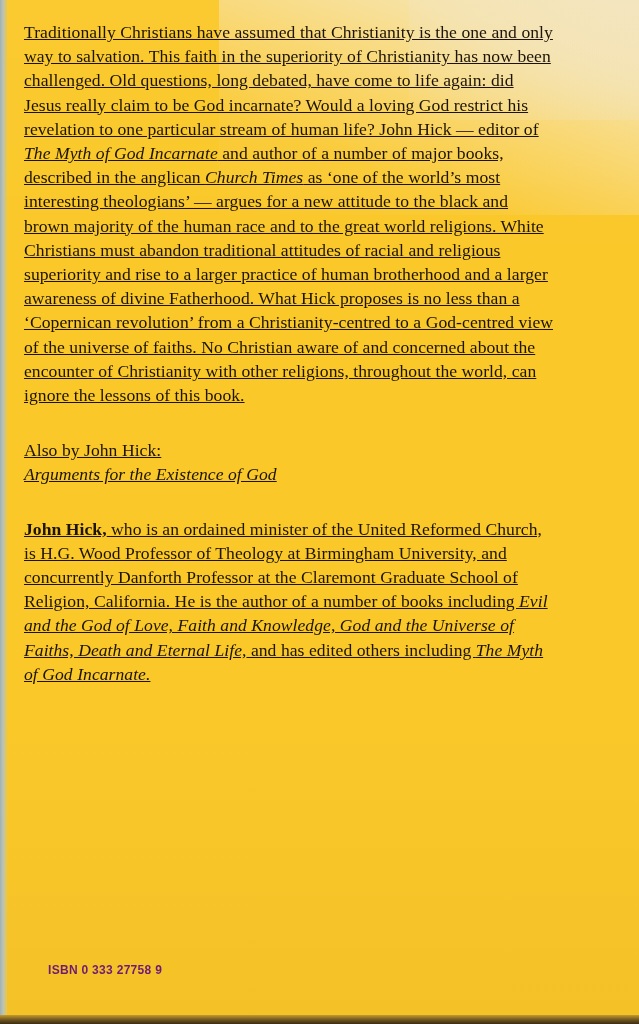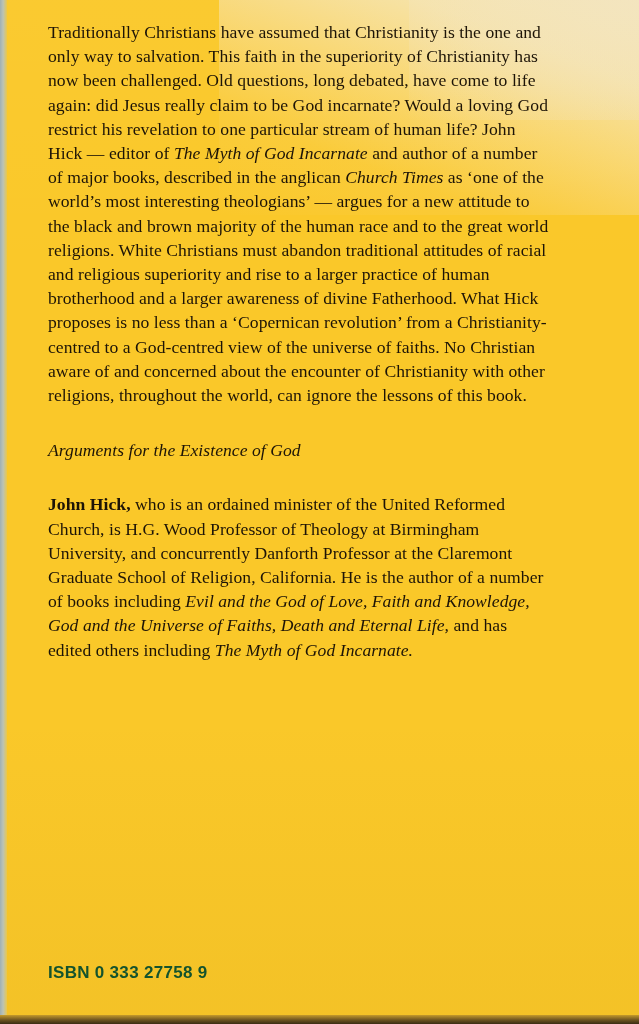--- a/index.html
+++ b/index.html
@@ -82,21 +82,22 @@
         rgba(255,255,255,0.035) 0%,
         rgba(255,255,255,0.00) 26%,
         rgba(0,0,0,0.00) 70%,
         rgba(120,80,0,0.05) 100%);
     z-index: 2;
   }
 
   .content {
     position: relative;
     z-index: 3;
-    padding: 20px 86px 0 48px;
+    padding: 20px 86px 0 24px;
+    text-decoration: underline;
   }
 
   p {
     margin: 0;
     font-size: 17.6px;
     line-height: 24.2px;
     letter-spacing: 0.05px;
   }
 
   .blurb {
@@ -120,41 +121,42 @@
     text-align: right;
   }
 
   .isbn {
     position: absolute;
     left: 48px;
     top: 963px;
     z-index: 3;
     font-family: "Liberation Sans", "DejaVu Sans", sans-serif;
     font-weight: bold;
-    font-size: 17px;
+    font-size: 12px;
     letter-spacing: 0.3px;
-    color: #14532d;
+    color: #701a75;
   }
 </style>
 </head>
 <body>
 
 <div class="page">
 
   <div class="light-wash"></div>
   <div class="light-wash-2"></div>
   <div class="paper-tone"></div>
   <div class="scan-edge-left"></div>
   <div class="scan-edge-bottom"></div>
 
   <div class="content">
 
     <p class="blurb"><span>Traditionally Christians have assumed that Christianity is the one and only way to salvation. This faith in the superiority of Christianity has now been challenged. Old questions, long debated, have come to life again: did Jesus really claim to be God incarnate? Would a loving God restrict his revelation to one particular stream of human life? John Hick — editor of </span><em>The Myth of God Incarnate</em><span> and author of a number of major books, described in the anglican </span><em>Church Times</em><span> as ‘one of the world’s most interesting theologians’ — argues for a new attitude to the black and brown majority of the human race and to the great world religions. White Christians must abandon traditional attitudes of racial and religious superiority and rise to a larger practice of human brotherhood and a larger awareness of divine Fatherhood. What Hick proposes is no less than a ‘Copernican revolution’ from a Christianity-centred to a God-centred view of the universe of faiths. No Christian aware of and concerned about the encounter of Christianity with other religions, throughout the world, can ignore the lessons of this book.</span></p>
 
     <div class="block">
+      <p>Also by John Hick:</p>
       <p><em>Arguments for the Existence of God</em></p>
     </div>
 
 
 
 
     <p class="bio"><b>John Hick,</b><span> who is an ordained minister of the United Reformed Church, is H.G. Wood Professor of Theology at Birmingham University, and concurrently Danforth Professor at the Claremont Graduate School of Religion, California. He is the author of a number of books including </span><em>Evil and the God of Love, Faith and Knowledge, God and the Universe of Faiths, Death and Eternal Life,</em><span> and has edited others including </span><em>The Myth of God Incarnate.</em></p>
 
   </div>
 

